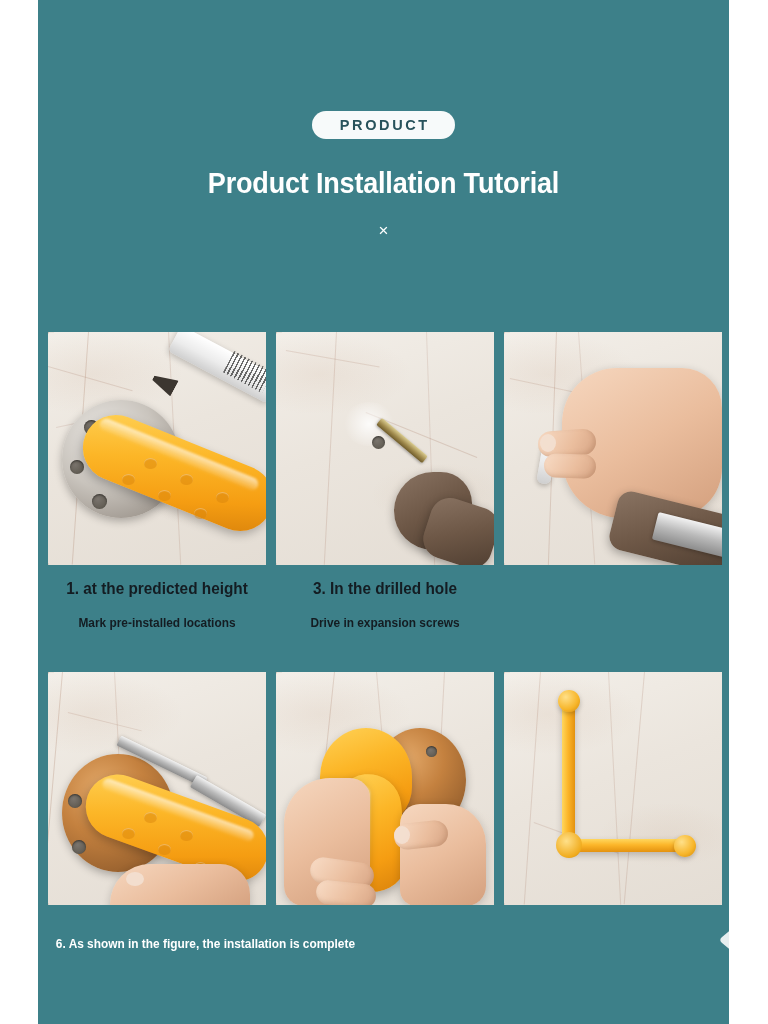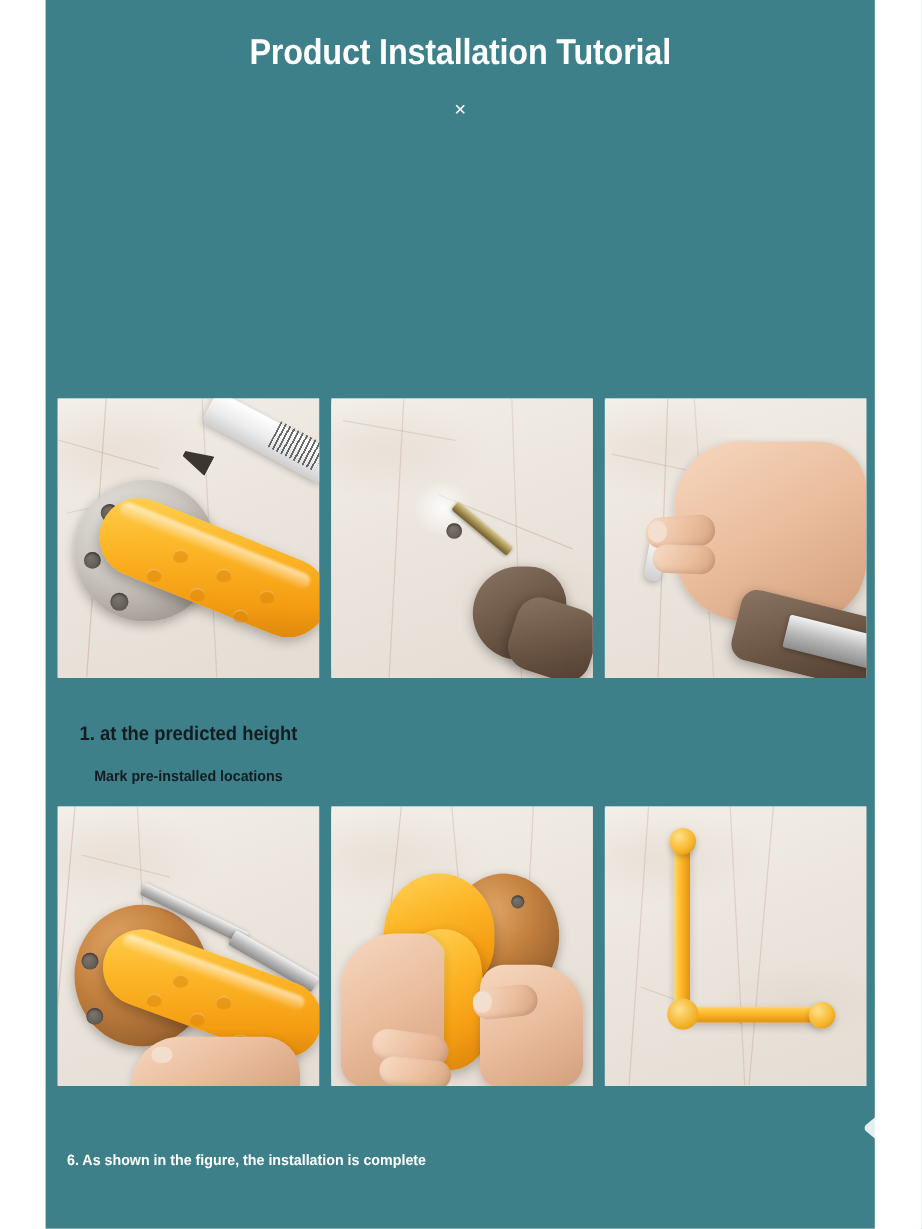--- a/index.html
+++ b/index.html
@@ -262,21 +262,20 @@
     display: flex;
     gap: 10px;
   }
   #caps1 { top: 580px; }
   #caps2 { top: 925px; }
 
   .cap-cell {
     width: 218px;
     text-align: center;
     position: relative;
-    margin-top: 24px;
   }
   .cap-line {
     white-space: nowrap;
     line-height: 1.0;
   }
   .cap-strong-dark {
     color: #141c22;
     font-weight: bold;
     font-size: 16.5px;
     transform: scaleX(0.93);
@@ -334,20 +333,21 @@
     opacity: 0.92;
   }
 </style>
 </head>
 <body>
 
 <div id="page">
   <div id="panel">
 
     <div id="header">
+      <div id="badge">PRODUCT</div>
       <div id="title">Product Installation Tutorial</div>
       <div id="divider">×</div>
     </div>
 
     <div class="grid-row" id="row1">
 
       <div class="cell">
         <div class="photo">
           <div class="marble"></div>
           <div class="vein" style="left:40px;top:0;width:1.3px;height:233px;transform:rotate(4deg);opacity:.55;"></div>
@@ -414,20 +414,25 @@
     </div>
 
     <div class="caption-row" id="caps1">
       <div class="cap-cell">
         <div class="cap-line cap-strong-dark">1. at the predicted height</div>
         <div class="gap-a"></div>
         <div class="cap-line cap-sub-dark">Mark pre-installed locations</div>
       </div>
 
 
+      <div class="cap-cell">
+        <div class="cap-line cap-strong-dark">3. In the drilled hole</div>
+        <div class="gap-a"></div>
+        <div class="cap-line cap-sub-dark">Drive in expansion screws</div>
+      </div>
     </div>
 
     <div class="grid-row" id="row2">
 
       <div class="cell">
         <div class="photo">
           <div class="marble"></div>
           <div class="vein" style="left:14px;top:0;width:1.4px;height:233px;transform:rotate(5deg);opacity:.55;"></div>
           <div class="vein" style="left:66px;top:0;width:1px;height:233px;transform:rotate(-3deg);opacity:.4;"></div>
           <div class="vein" style="left:20px;top:40px;width:76px;height:1px;transform:rotate(14deg);opacity:.4;"></div>

